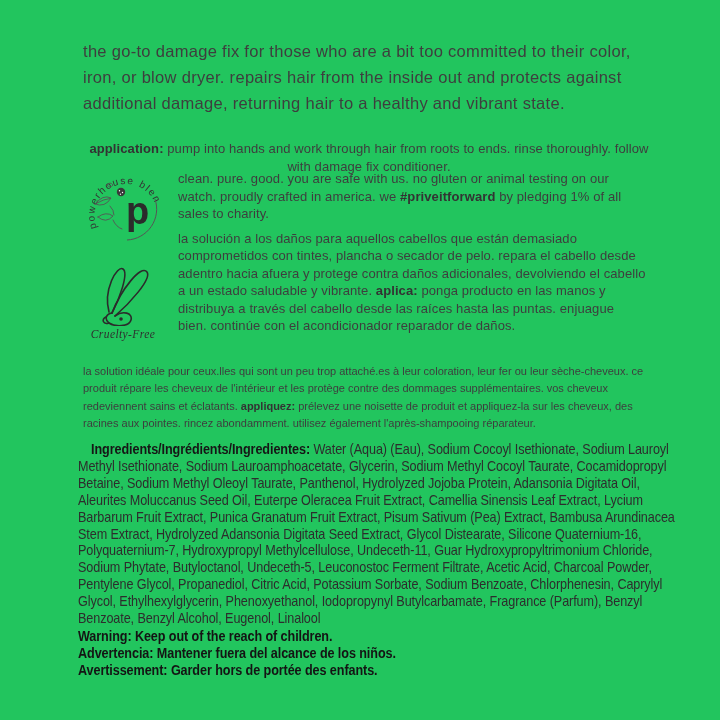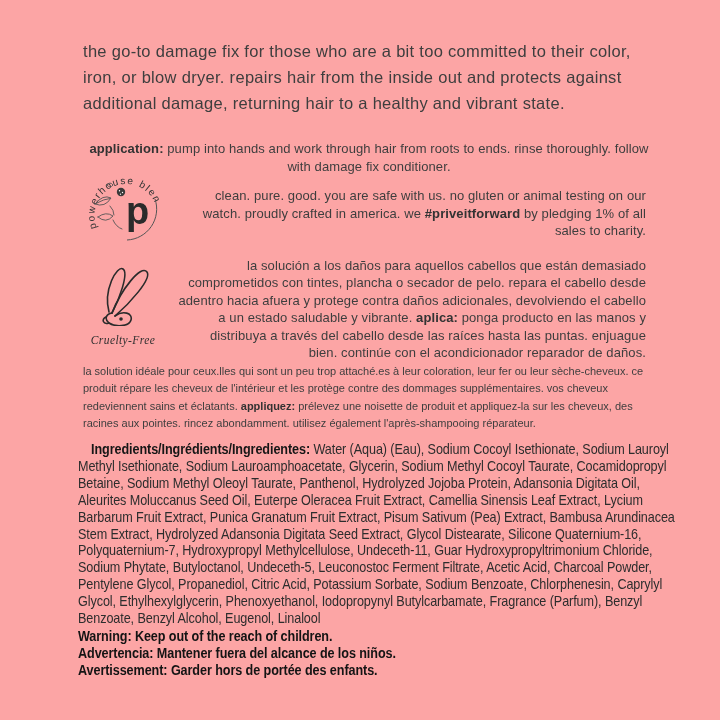--- a/index.html
+++ b/index.html
@@ -1,41 +1,41 @@
 <!DOCTYPE html>
 <html><head>
 <meta charset="utf-8">
 <style>
   html,body{margin:0;padding:0;background:#ffffff;}
   .page{
-    position:relative;width:720px;height:720px;background:#fca5a5;overflow:hidden;
+    position:relative;width:720px;height:720px;background:#22c55e;overflow:hidden;
     font-family:"Liberation Sans", sans-serif;color:#3e3e3e;
   }
   .desc{
     position:absolute;left:83px;top:21px;width:566px;
     font-size:16.5px;line-height:26px;letter-spacing:0.3px;color:#3e3e3e;
   }
   .application{
     position:absolute;left:83px;top:127px;width:572px;
     font-size:13px;line-height:17.5px;letter-spacing:0.1px;text-align:center;
   }
   .application b, .mid b, .french b{font-weight:bold;color:#333;}
   .badge-col{position:absolute;left:80px;top:170px;width:95px;}
   .powerhouse{display:block;}
   .bunny{display:block;margin:10px 0 0 8px;}
   .cf-caption{
-    display:block;width:86px;text-align:center;margin-top:8px;
+    display:block;width:86px;text-align:center;margin-top:2px;
     font-family:"Liberation Serif", serif;font-style:italic;
     font-size:11.5px;letter-spacing:0.4px;color:#2f2f2f;
   }
   .mid{
     position:absolute;left:178px;top:170px;width:468px;
     font-size:13px;line-height:17.5px;letter-spacing:0.1px;
   }
-  .mid p{margin:17px 0 7px 0;text-align:right;}
+  .mid p{margin:0 0 7px 0;}
   .french{
     position:absolute;left:83px;top:352px;width:574px;
     font-size:11px;line-height:17.4px;letter-spacing:0px;
   }
   .ing-block{
     position:absolute;left:78px;top:441px;width:598px;
   }
   .condensed{
     transform:scaleX(0.87);transform-origin:left top;width:114.9%;
     font-size:14.5px;line-height:16.9px;letter-spacing:-0.1px;color:#2d2d2d;

